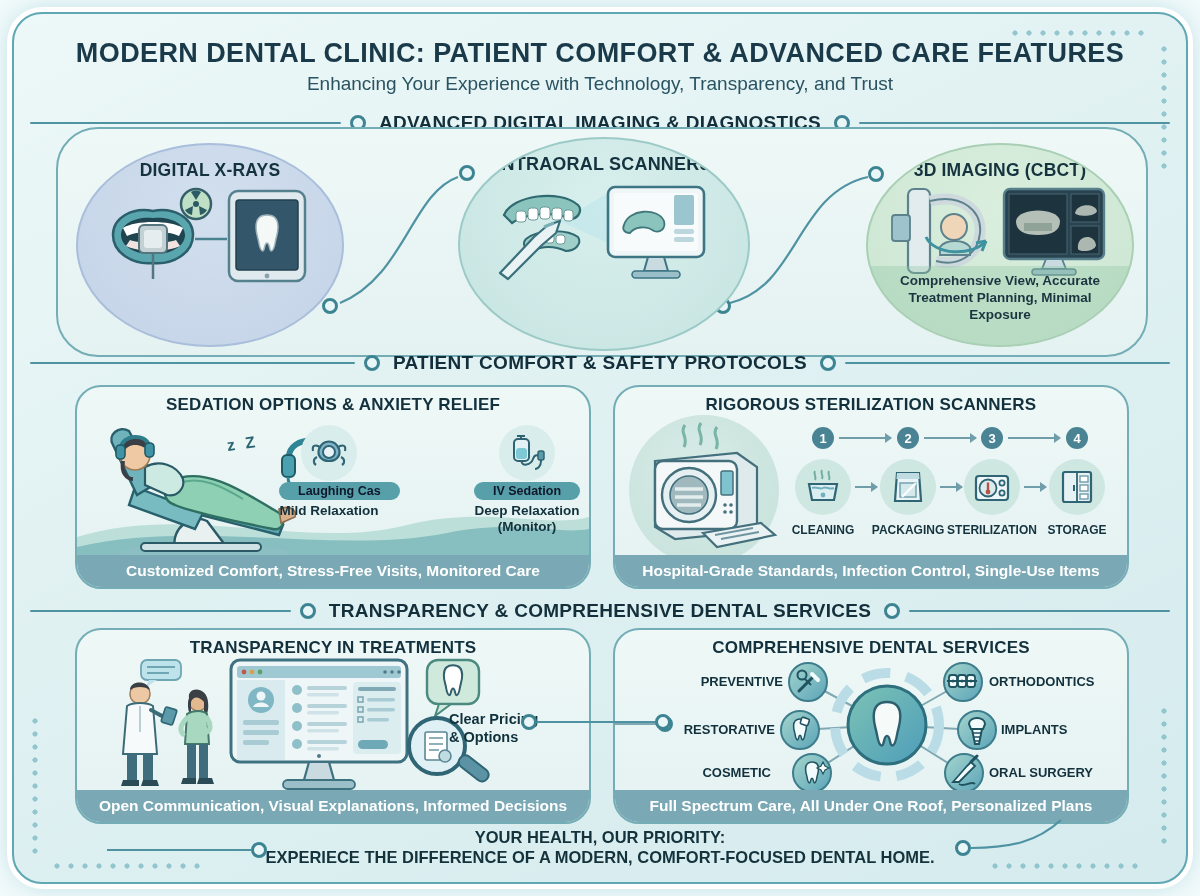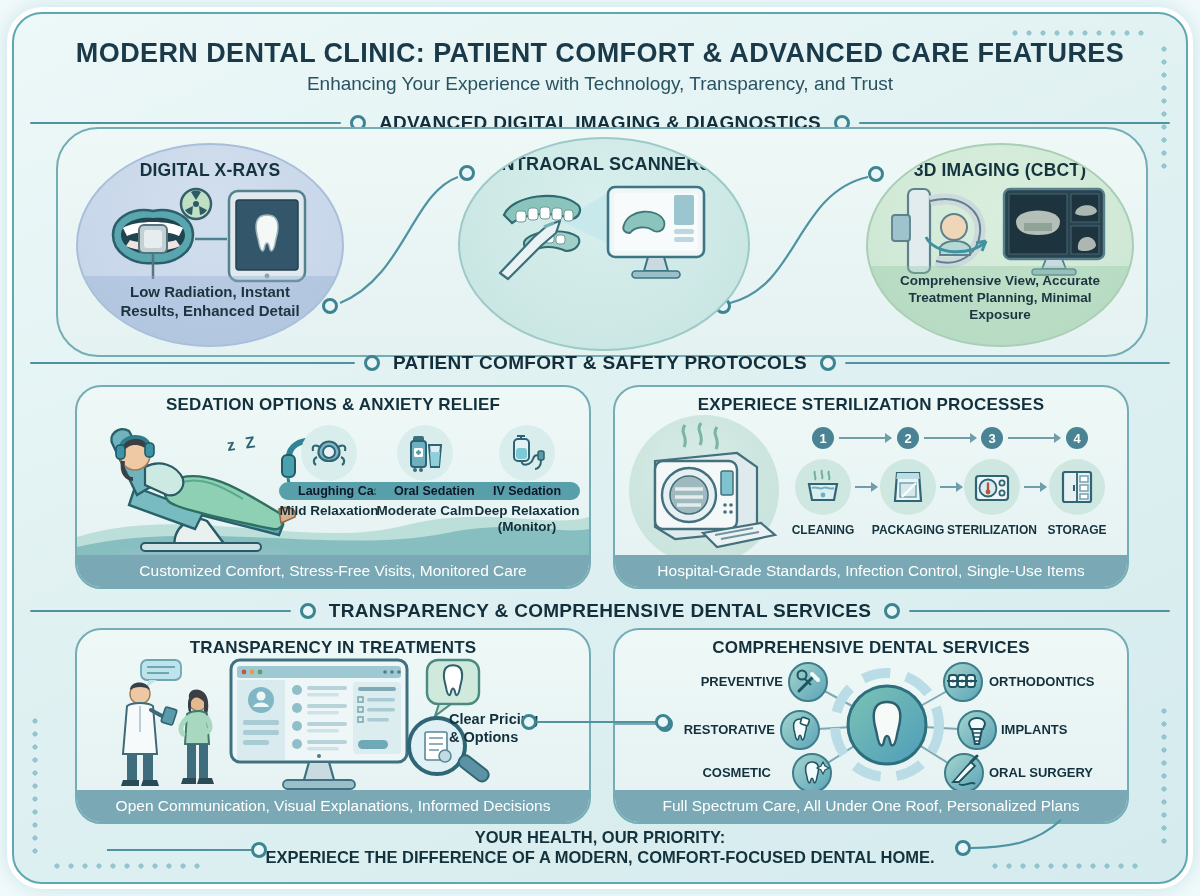--- a/index.html
+++ b/index.html
@@ -43,21 +43,21 @@
   .b2{left:400px;top:8px;width:288px;height:210px;background:radial-gradient(circle at 50% 32%,#d8efed,#c6e4e1);border:2px solid #9ccac7;}
   .b2 .bubble-cap{height:64px;background:rgba(120,180,178,.32);font-size:15px;}
   .b3{left:808px;top:14px;width:264px;height:200px;background:radial-gradient(circle at 50% 32%,#daeedd,#cbe6d2);border:2px solid #a9cfb4;}
   .b3 .bubble-cap{height:72px;background:rgba(140,195,160,.34);font-size:13.5px;}
   
   .panel{position:absolute;border:2px solid #74adb6;border-radius:26px;overflow:hidden;
     background:linear-gradient(180deg,#eef8f7 0%,#e4f2f1 100%);}
   .panel-title{position:absolute;top:8px;left:0;right:0;text-align:center;
     font-size:17px;font-weight:800;color:#13313d;letter-spacing:.2px;}
   .panel-footer{position:absolute;left:0;right:0;bottom:0;height:32px;background:#7aa9b5;
-    color:#ffffff;font-weight:400;font-size:15.5px;display:flex;align-items:center;justify-content:center;}
+    color:#ffffff;font-weight:700;font-size:15.5px;display:flex;align-items:center;justify-content:center;}
   
   .sed-opt{position:absolute;text-align:center;}
   .opt-circle{width:56px;height:56px;border-radius:50%;background:#d9eeec;margin:0 auto;
     display:flex;align-items:center;justify-content:center;}
   .opt-badge{display:inline-block;background:#57a0aa;color:#0f172a;
     font-size:12.5px;font-weight:700;padding:2px 19px;border-radius:11px;white-space:nowrap;}
   .opt-desc{margin-top:3px;font-size:13.5px;font-weight:800;color:#12303c;line-height:1.15;}
   .zz{position:absolute;left:150px;top:48px;font-size:16px;font-weight:800;color:#2c6472;
     letter-spacing:3px;transform:rotate(-8deg);}
   
@@ -145,23 +145,20 @@
 
         <path d="M96 52 L128 52" stroke="#4a8292" stroke-width="2.5"></path>
 
         <rect x="130" y="4" width="76" height="90" rx="9" fill="#dfe9ee" stroke="#55808e" stroke-width="2.5"></rect>
         <rect x="137" y="13" width="62" height="70" rx="3" fill="#33566a"></rect>
         <rect x="137" y="13" width="62" height="70" rx="3" fill="none" stroke="#22404f" stroke-width="1.5"></rect>
         <use href="#sym-tooth" x="144" y="23" width="48" height="48" fill="#f4f8f7" stroke="#9fb3ba" stroke-width="1.5"></use>
         <circle cx="168" cy="89" r="2.4" fill="#8aa2ab"></circle>
       </svg>
     </div>
-    <div class="bubble-cap">
-        <span>Low Radiation, Instant Results, Enhanced Detail</span>
-      </div>
   </div>
 
   <div class="bubble b2">
     <div class="bubble-title" style="font-size:18px;">INTRAORAL SCANNERS</div>
     <div class="bubble-art">
       <svg width="244" height="100" viewBox="0 0 244 100">
 
         <polygon points="78,40 126,12 126,62" fill="rgba(190,230,236,.6)"></polygon>
 
         <path d="M22 34 C30 14 78 8 96 24 C100 28 98 36 90 38 C70 30 44 32 30 42 Z" fill="#8ac4bd" stroke="#2f6a70" stroke-width="2.2"></path>
@@ -287,56 +284,40 @@
         <path d="M4 18 C 2 10 10 12 12 16 M36 18 C 38 10 30 12 28 16" fill="none" stroke="#2f6574" stroke-width="2.2"></path>
         <path d="M10 16 C 14 6 26 6 30 16 C 32 22 28 28 20 28 C 12 28 8 22 10 16 Z" fill="#7fb4c9" stroke="#2f6574" stroke-width="2.2"></path>
         <circle cx="20" cy="19" r="6" fill="#e8f2f6" stroke="#2f6574" stroke-width="2"></circle>
         <path d="M8 24 C 4 26 4 30 7 32 M32 24 C 36 26 36 30 33 32" fill="none" stroke="#2f6574" stroke-width="2.2"></path>
       </svg>
     </div>
     <span class="opt-badge">Laughing Cas</span>
     <div class="opt-desc">Mild Relaxation</div>
   </div>
 
-  <div class="sed-opt" style="left:298px;top:38px;width:100px;">
-    <div class="opt-circle">
-      <svg width="40" height="40" viewBox="0 0 40 40">
-        <rect x="8" y="3" width="11" height="6" rx="2" fill="#38707e"></rect>
-        <rect x="6" y="8" width="15" height="26" rx="3" fill="#6fb0c0" stroke="#2d6372" stroke-width="2"></rect>
-        <rect x="9" y="15" width="9" height="9" rx="1.5" fill="#ffffff"></rect>
-        <path d="M13.5 17 L13.5 22 M11 19.5 L16 19.5" stroke="#4d93a2" stroke-width="1.8"></path>
-        <path d="M24 12 L36 12 L34 34 L26 34 Z" fill="#ddeff5" stroke="#2d6372" stroke-width="2"></path>
-        <path d="M25 19 L35 19 L34 33 L26 33 Z" fill="#8fd0dc"></path>
-        <circle cx="10" cy="37" r="2" fill="#38707e"></circle>
-          <circle cx="16" cy="37" r="2" fill="#38707e"></circle>
-      </svg>
-    </div>
-    <span class="opt-badge">Oral Sedatien</span>
-    <div class="opt-desc">Moderate Calm</div>
-  </div>
 
   <div class="sed-opt" style="left:392px;top:38px;width:116px;">
     <div class="opt-circle">
       <svg width="40" height="40" viewBox="0 0 40 40">
         <path d="M14 3 L14 6 M10 3 L18 3" stroke="#2d6372" stroke-width="2"></path>
         <rect x="7" y="6" width="15" height="22" rx="4" fill="#e4f2f6" stroke="#2d6372" stroke-width="2"></rect>
         <rect x="9" y="15" width="11" height="11" rx="3" fill="#7fc9d6"></rect>
         <path d="M14.5 28 C 14.5 34 24 32 26 26 C 28 20 34 22 34 28 C 34 34 30 36 28 36" fill="none" stroke="#2d6372" stroke-width="2"></path>
         <rect x="31" y="18" width="6" height="9" rx="2" fill="#5b9aa8" stroke="#2d6372" stroke-width="1.5"></rect>
       </svg>
     </div>
     <span class="opt-badge">IV Sedation</span>
     <div class="opt-desc">Deep Relaxation (Monitor)</div>
   </div>
 
   <div class="panel-footer">Customized Comfort, Stress-Free Visits, Monitored Care</div>
 </div>
 
 <div class="panel" style="left:613px;top:385px;width:512px;height:200px;">
-  <div class="panel-title">EXPERIECE STERILIZATION PROCESSES</div>
+  <div class="panel-title">RIGOROUS STERILIZATION SCANNERS</div>
 
   <div class="abs" style="left:14px;top:28px;width:150px;height:150px;border-radius:50%;background:radial-gradient(circle at 45% 40%,#d9ece6,#c4e0da);">
     <svg width="150" height="150" viewBox="0 0 150 150">
       <path d="M56 10 C 50 18 60 22 55 32 M72 8 C 66 16 76 20 71 30 M88 12 C 82 20 92 24 87 34" fill="none" stroke="#6fae9f" stroke-width="3" opacity=".9"></path>
       <path d="M26 46 L108 38 L128 52 L128 116 L46 124 L26 112 Z" fill="#dfeaec" stroke="#43707c" stroke-width="2.2"></path>
       <rect x="26" y="46" width="82" height="68" rx="8" fill="#f4f8f9" stroke="#43707c" stroke-width="2.4"></rect>
       <circle cx="60" cy="80" r="27" fill="#e6eff1" stroke="#43707c" stroke-width="2.4"></circle>
       <circle cx="60" cy="80" r="19" fill="#9fb9be" stroke="#43707c" stroke-width="1.6"></circle>
       <path d="M46 74 L74 74 M46 82 L74 82 M48 90 L72 90" stroke="#e4edee" stroke-width="3.5"></path>
       <rect x="92" y="56" width="12" height="24" rx="2" fill="#7fc3cf" stroke="#43707c" stroke-width="1.5"></rect>

